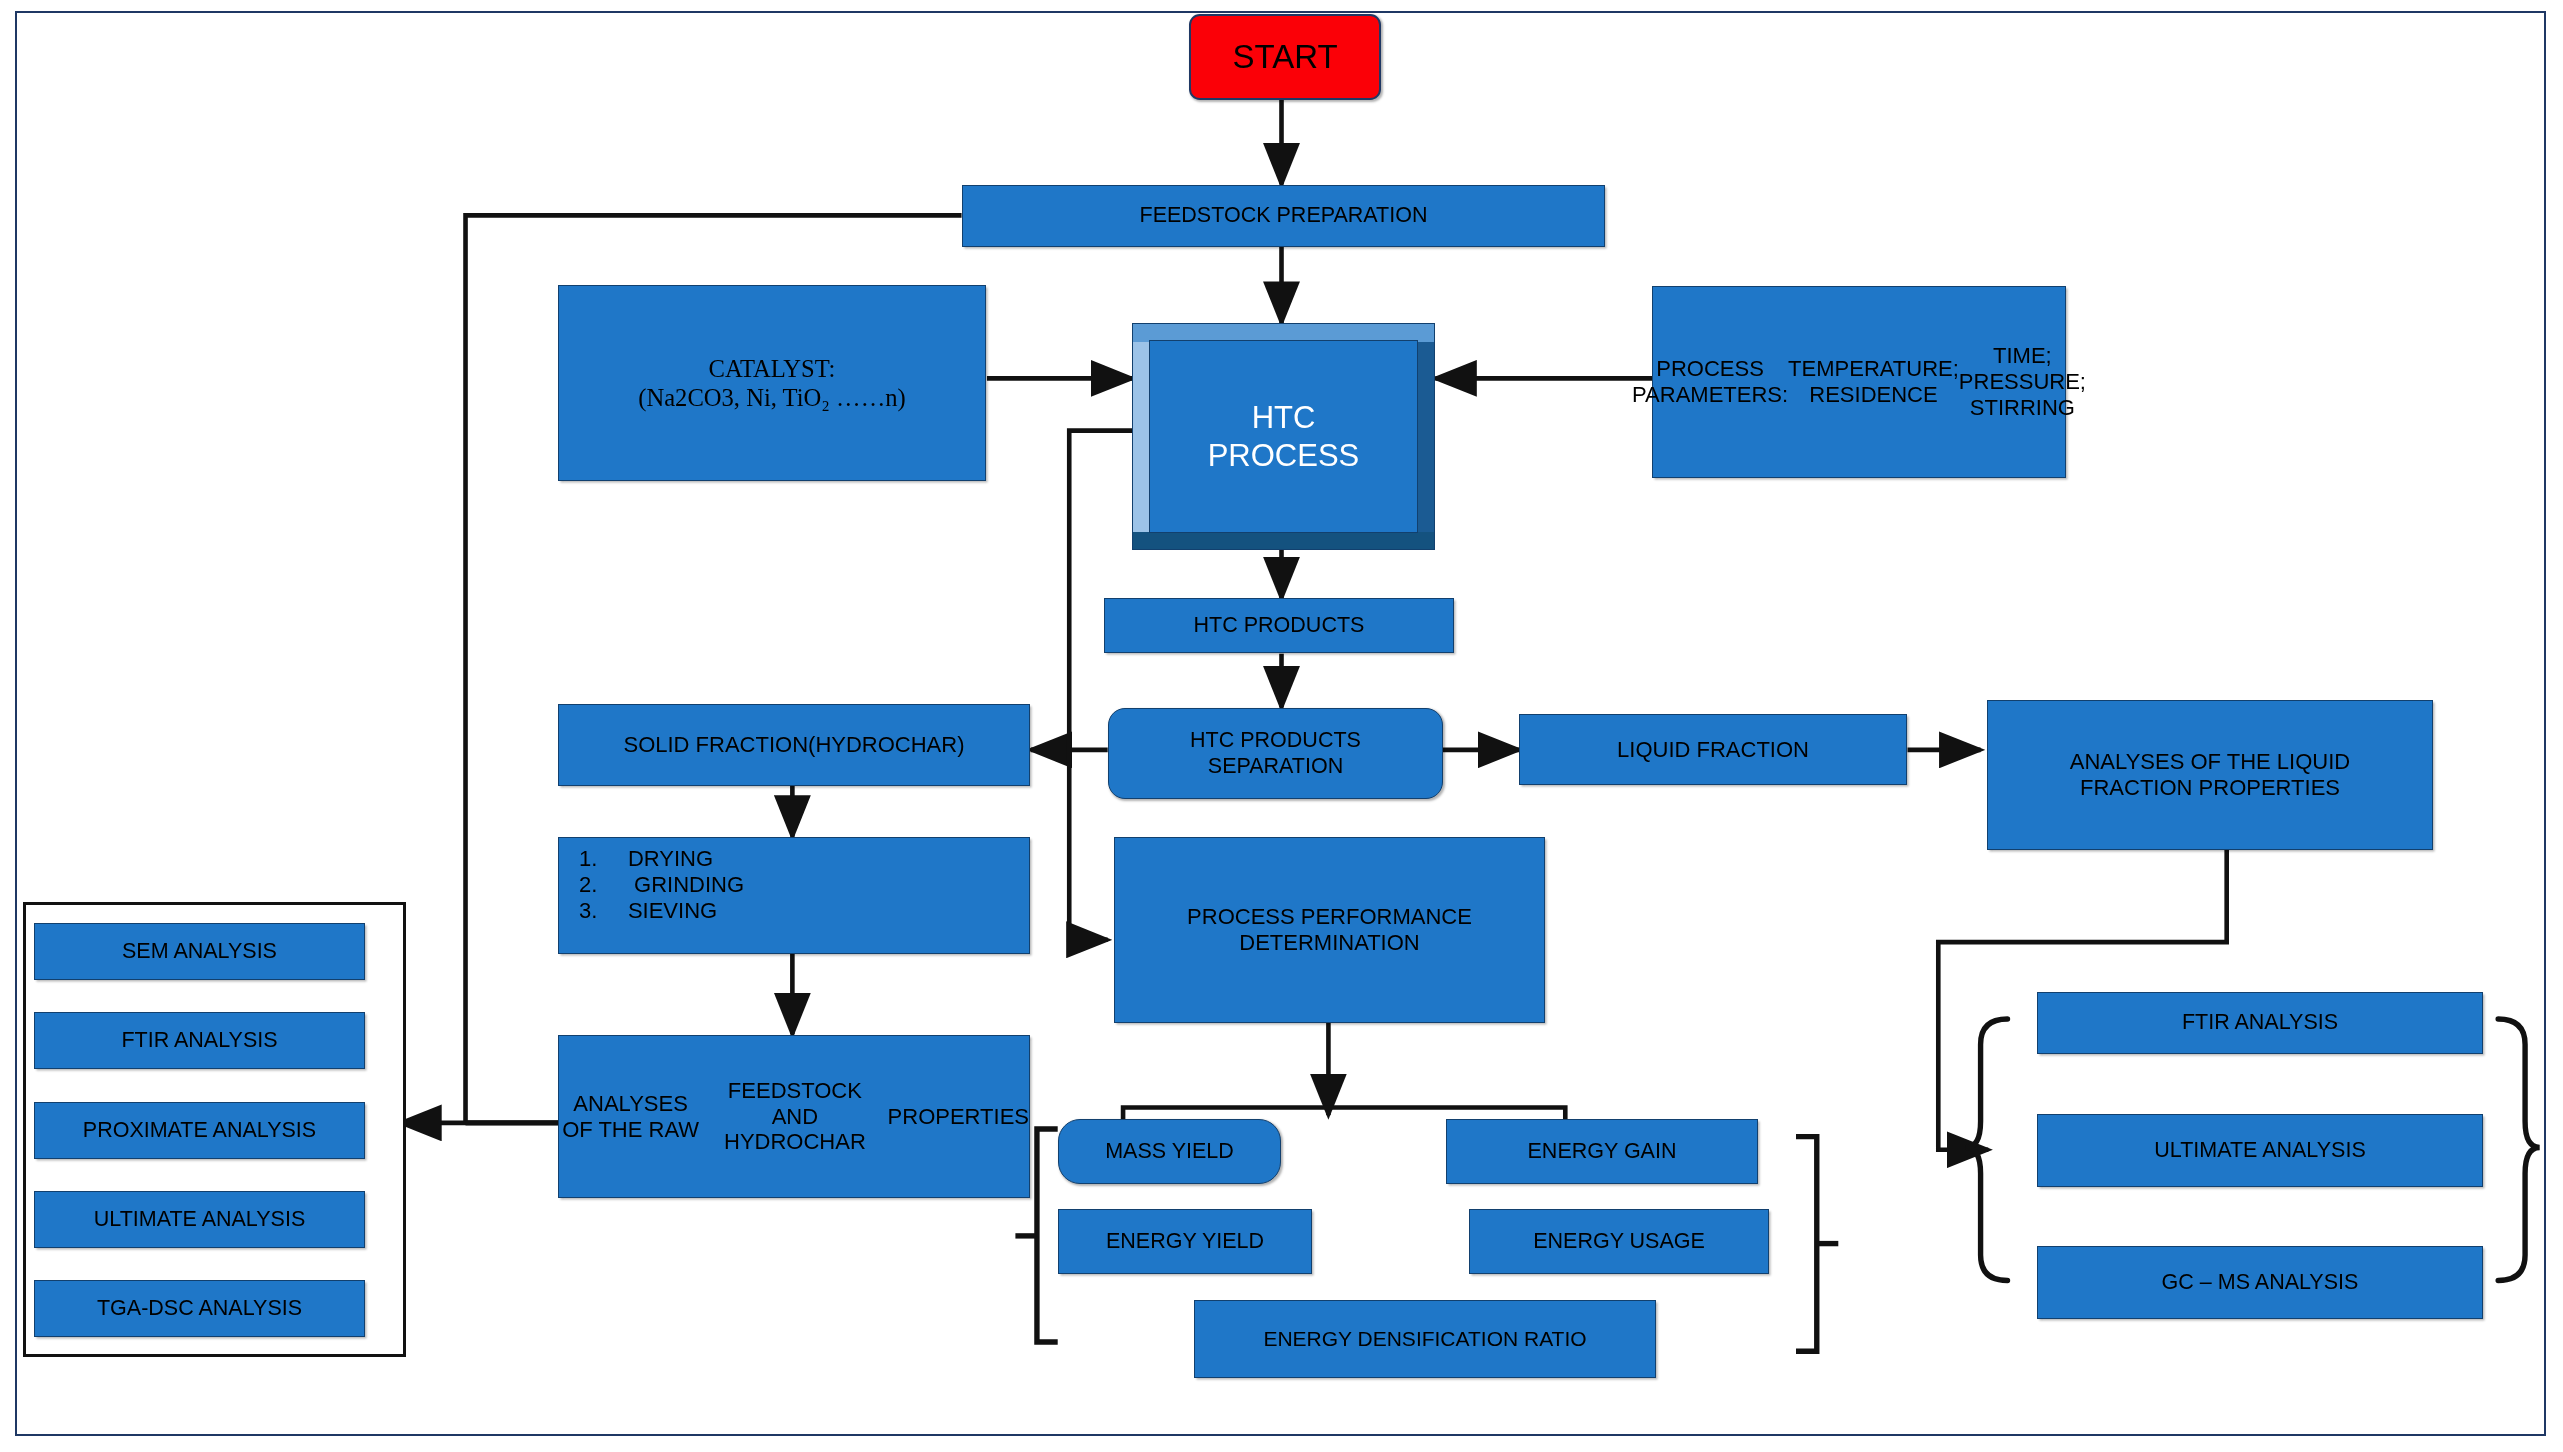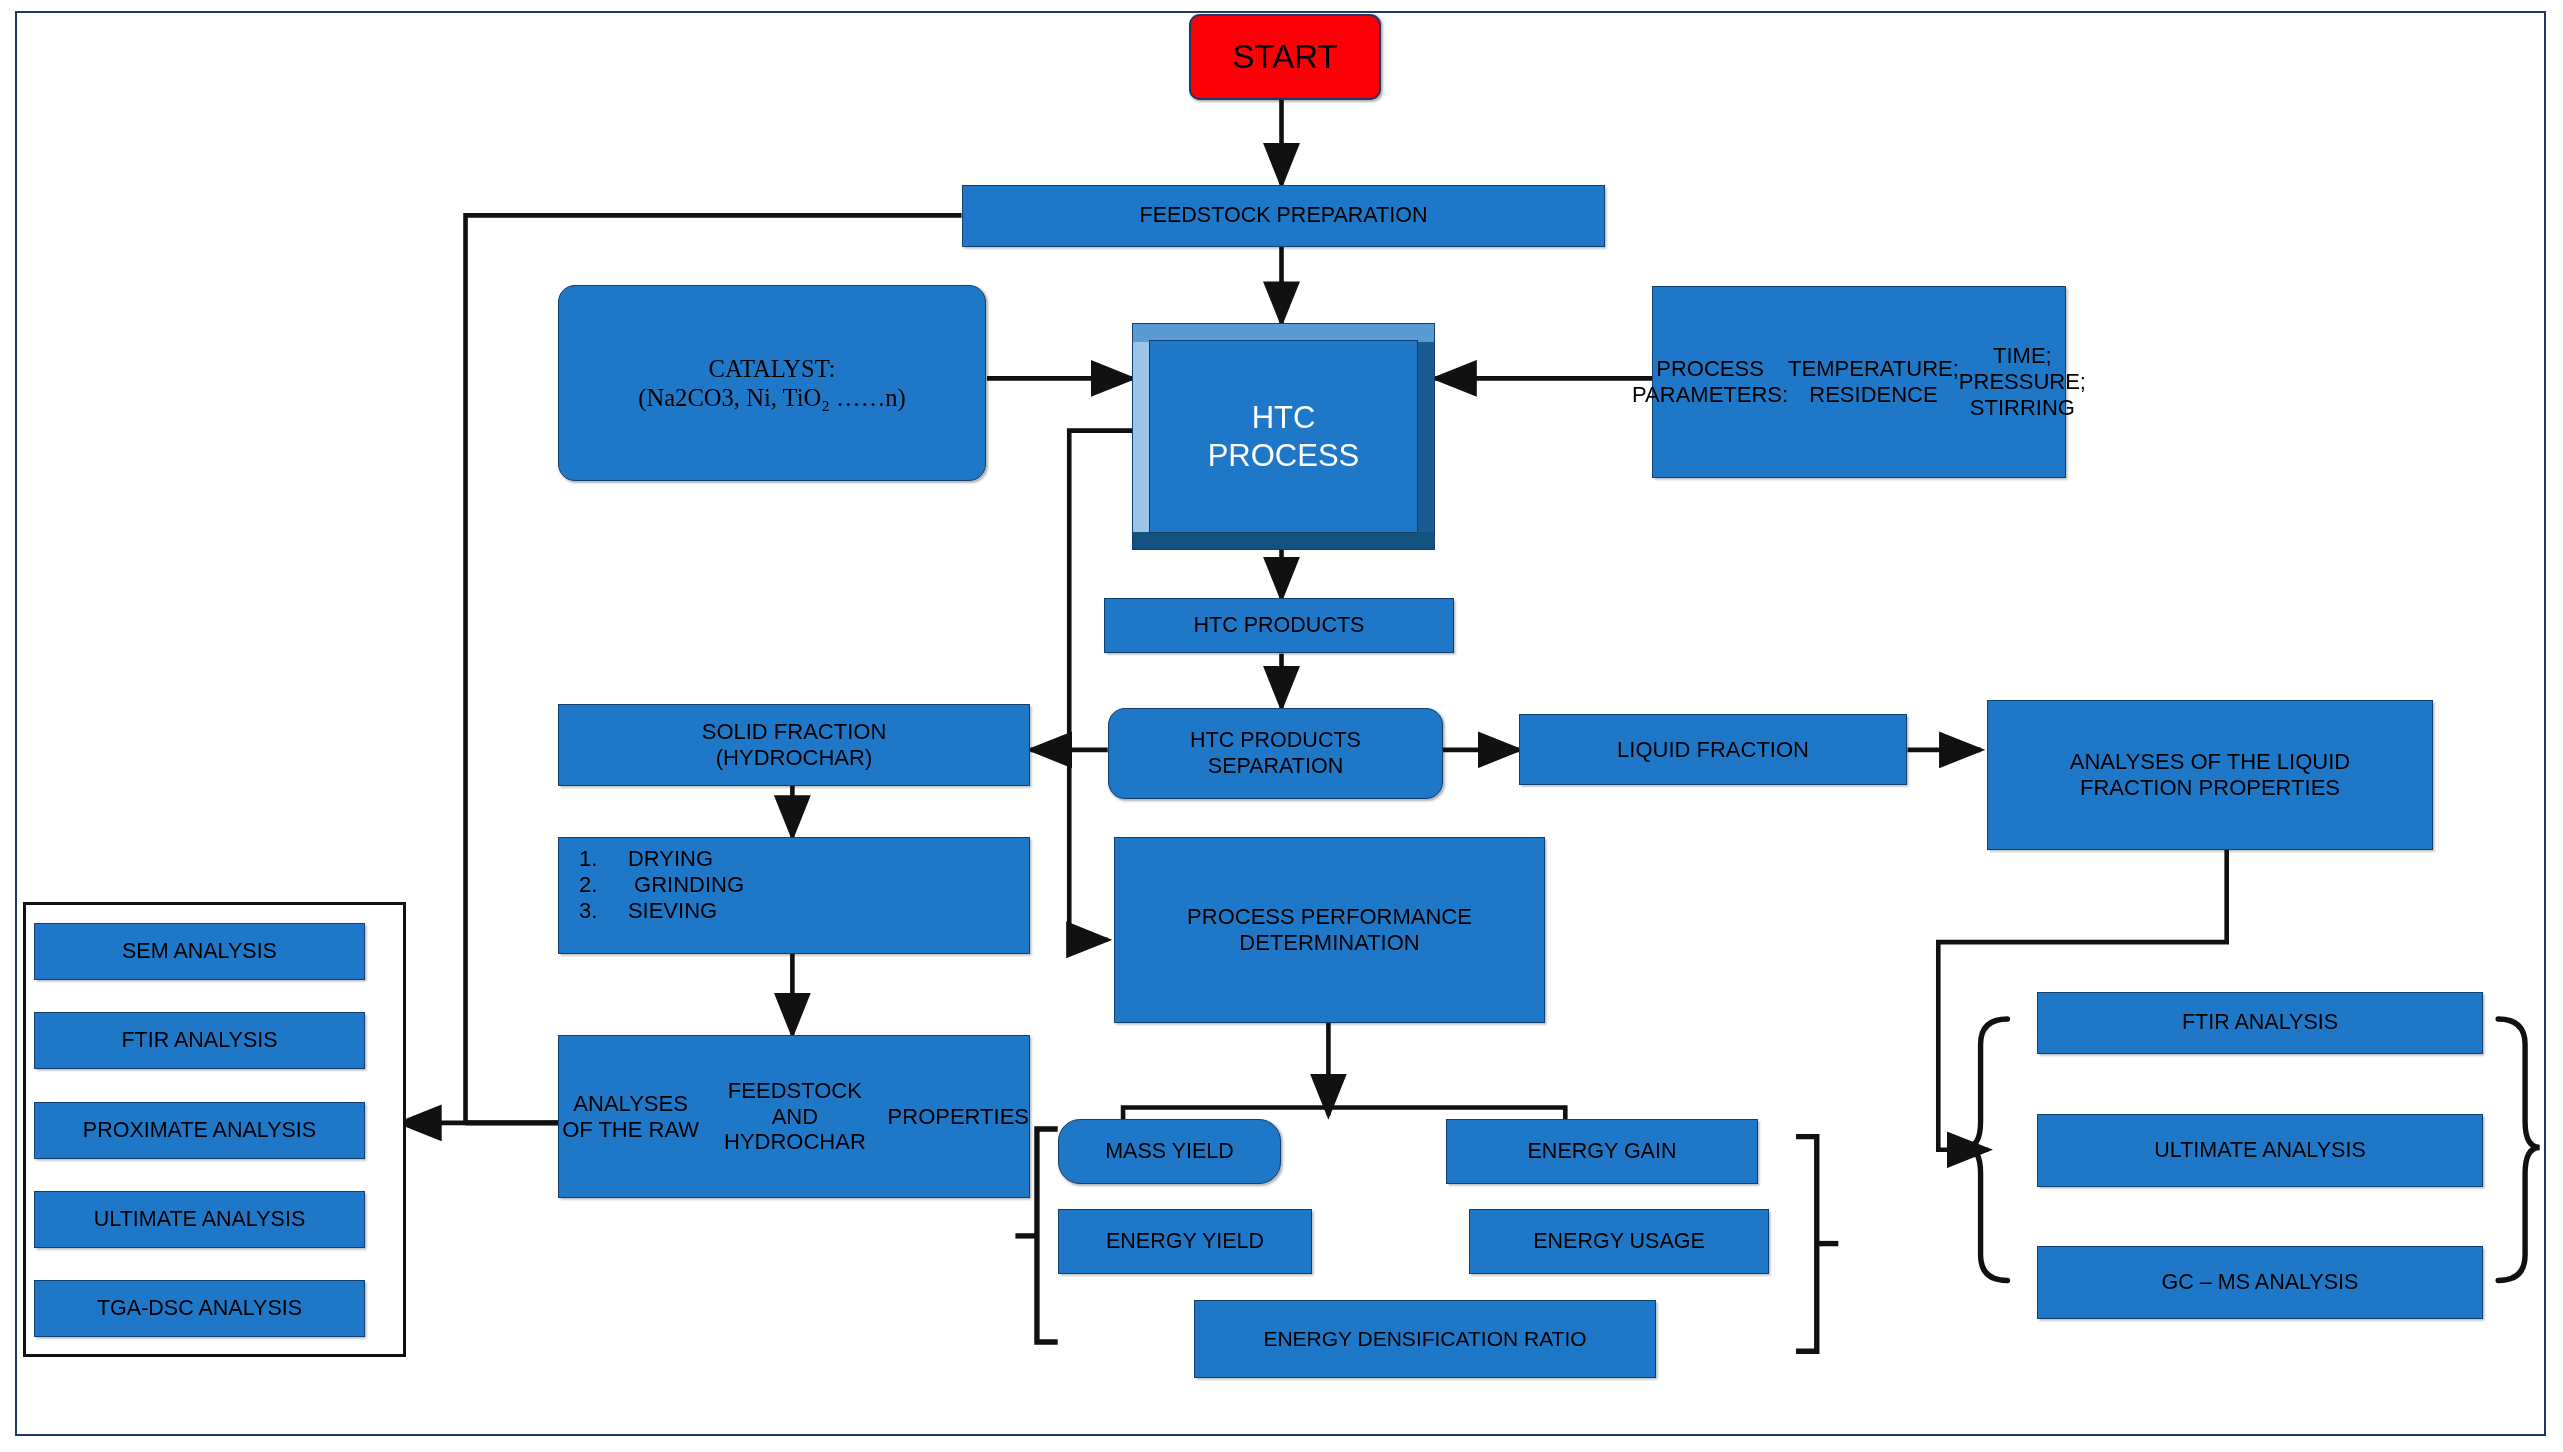--- a/index.html
+++ b/index.html
@@ -89,21 +89,21 @@
     <g stroke="#111111" stroke-width="7" fill="none" stroke-linecap="round">
       <path d="M2610,1325 Q2575,1325 2575,1358 L2575,1458 Q2575,1492 2556,1492 Q2575,1492 2575,1526 L2575,1632 Q2575,1665 2610,1665"></path>
       <path d="M3248,1325 Q3283,1325 3283,1358 L3283,1458 Q3283,1492 3302,1492 Q3283,1492 3283,1526 L3283,1632 Q3283,1665 3248,1665"></path>
     </g>
   </svg>
 
   <div class="box start" style="left:1189px;top:14px;width:192px;height:86px;">START</div>
 
   <div class="box" style="left:962px;top:185px;width:643px;height:62px;font-size:21.5px;">FEEDSTOCK PREPARATION</div>
 
-  <div class="box serif" style="left:558px;top:285px;width:428px;height:196px;font-size:24.6px;flex-direction:column;border-radius:17px;">
+  <div class="box serif" style="left:558px;top:285px;width:428px;height:196px;font-size:24.6px;flex-direction:column;">
     <span>CATALYST:</span>
     <span>(Na2CO3, Ni, TiO₂ ……n)</span>
   </div>
 
   <div class="htc3d" style="left:1132px;top:323px;width:303px;height:227px;">
     <div class="shellLeft"></div>
     <div class="shellRight"></div>
     <div class="shellTop"></div>
     <div class="shellBot"></div>
     <div class="outline"></div>
@@ -121,21 +121,21 @@
     <span>TIME; PRESSURE;  STIRRING</span>
   </div>
 
   <div class="box" style="left:1104px;top:598px;width:350px;height:55px;font-size:21.5px;">HTC PRODUCTS</div>
 
   <div class="box rounded" style="left:1108px;top:708px;width:335px;height:91px;font-size:21.5px;flex-direction:column;">
     <span>HTC PRODUCTS</span>
     <span>SEPARATION</span>
   </div>
 
-  <div class="box" style="left:558px;top:704px;width:472px;height:82px;font-size:22px;flex-direction:column;">
+  <div class="box" style="left:558px;top:704px;width:472px;height:82px;font-size:22px;flex-direction:row;">
     <span>SOLID FRACTION</span>
     <span>(HYDROCHAR)</span>
   </div>
 
   <div class="box" style="left:1519px;top:714px;width:388px;height:71px;font-size:22px;">LIQUID FRACTION</div>
 
   <div class="box" style="left:1987px;top:700px;width:446px;height:150px;font-size:22px;flex-direction:column;">
     <span>ANALYSES OF THE LIQUID</span>
     <span>FRACTION PROPERTIES</span>
   </div>

